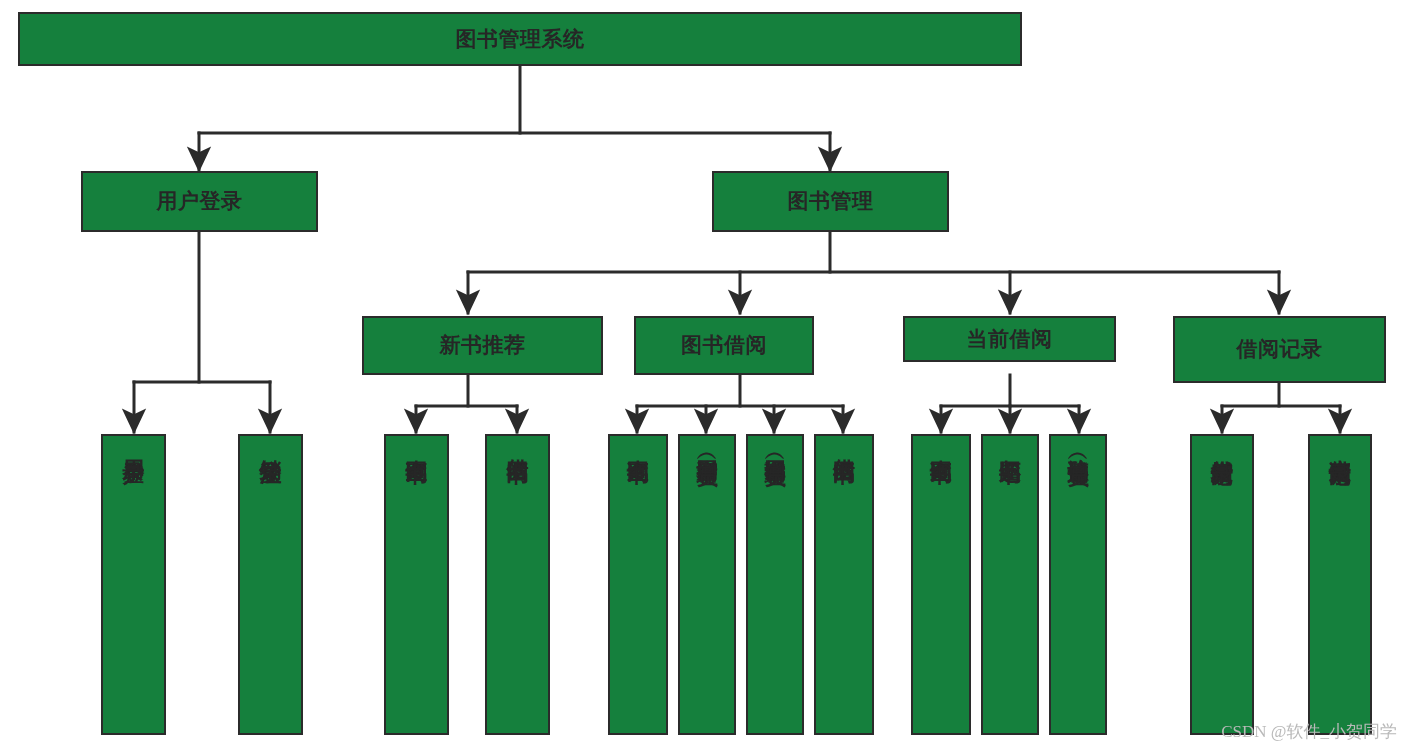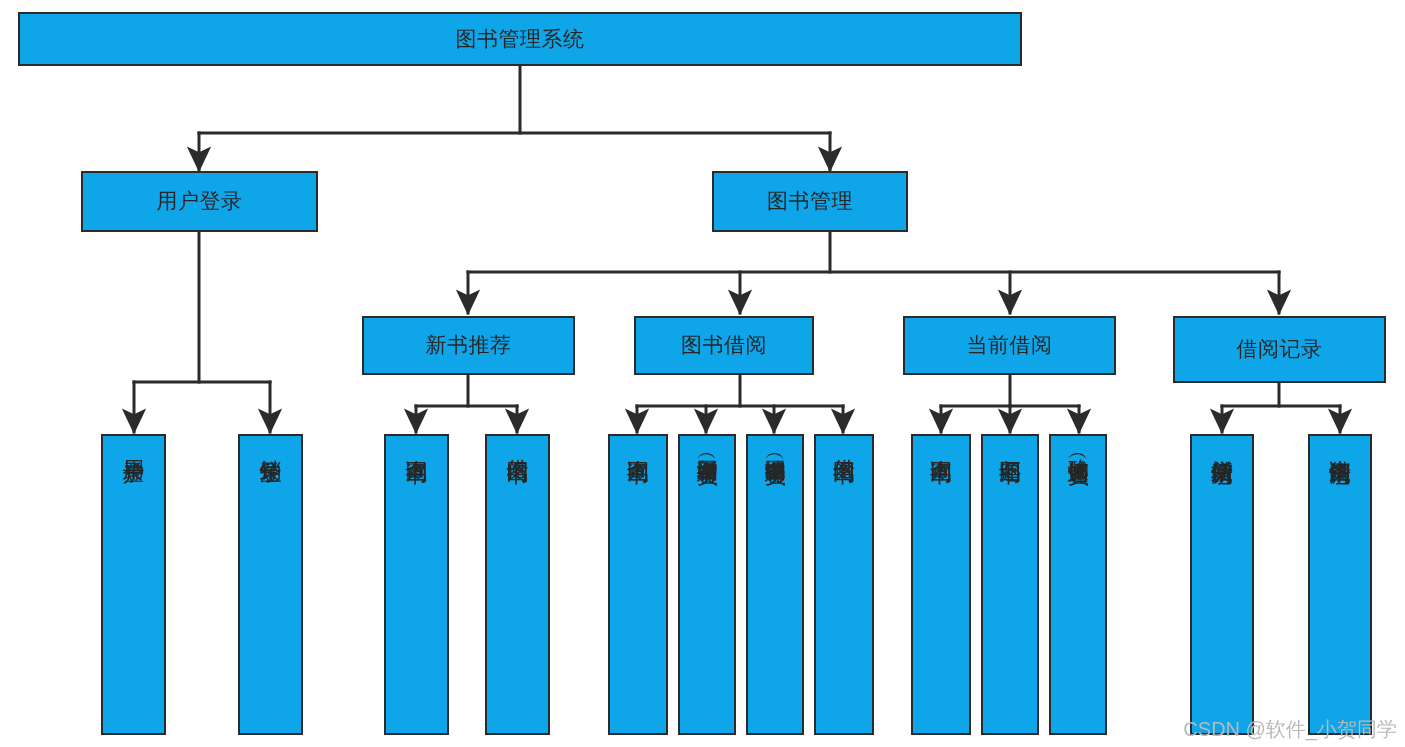--- a/index.html
+++ b/index.html
@@ -23,26 +23,27 @@
     left: 0;
     top: 0;
     width: 1405px;
     height: 747px;
     pointer-events: none;
   }
   .node {
     position: absolute;
     box-sizing: border-box;
     border: 2px solid #2b2b2b;
-    background: #0ea5e9;
+    background: #15803d;
     display: flex;
     align-items: center;
     justify-content: center;
     color: #262626;
     overflow: hidden;
+    font-weight: bold;
   }
   .node .label {
     display: block;
     text-align: center;
     line-height: 1.15;
     white-space: nowrap;
   }
   
   .node.h .label {
     font-size: 21px;
@@ -63,24 +64,24 @@
     white-space: nowrap;
     text-align: start;
   }
   .node.v.tall .label {
     font-size: 21px;
   }
   #watermark {
     position: absolute;
     right: 8px;
     bottom: 4px;
-    font-size: 20px;
+    font-size: 17px;
     color: #b9b9b9;
     white-space: nowrap;
-    font-family: Liberation Sans, sans-serif;
+    font-family: Liberation Serif, serif;
   }
 </style>
 </head>
 <body>
 
 <div id="diagram-root">
 
   <svg id="edge-layer" viewBox="0 0 1405 747" width="1405" height="747" xmlns="http://www.w3.org/2000/svg">
     <defs>
       <marker id="arrow" viewBox="0 0 12 12" refX="10.5" refY="6" markerWidth="9" markerHeight="9" orient="auto-start-reverse">
@@ -131,31 +132,31 @@
     </g>
   </svg>
 
   <div class="node h" style="left:18px; top:12px; width:1004px; height:54px;">
     <span class="label">图书管理系统</span>
   </div>
 
   <div class="node h" style="left:81px; top:171px; width:237px; height:61px;">
     <span class="label">用户登录</span>
   </div>
-  <div class="node h" style="left:712px; top:171px; width:196px; height:61px;">
+  <div class="node h" style="left:712px; top:171px; width:237px; height:61px;">
     <span class="label">图书管理</span>
   </div>
 
-  <div class="node h" style="left:362px; top:316px; width:213px; height:59px;">
+  <div class="node h" style="left:362px; top:316px; width:241px; height:59px;">
     <span class="label">新书推荐</span>
   </div>
   <div class="node h" style="left:634px; top:316px; width:180px; height:59px;">
     <span class="label">图书借阅</span>
   </div>
-  <div class="node h" style="left:903px; top:316px; width:213px; height:59px;">
+  <div class="node h" style="left:903px; top:316px; width:213px; height:46px;">
     <span class="label">当前借阅</span>
   </div>
   <div class="node h" style="left:1173px; top:316px; width:213px; height:67px;">
     <span class="label">借阅记录</span>
   </div>
 
   <div class="node v" style="left:101px; top:434px; width:65px; height:301px;">
     <span class="label">用户登录</span>
   </div>
   <div class="node v" style="left:238px; top:434px; width:65px; height:301px;">

